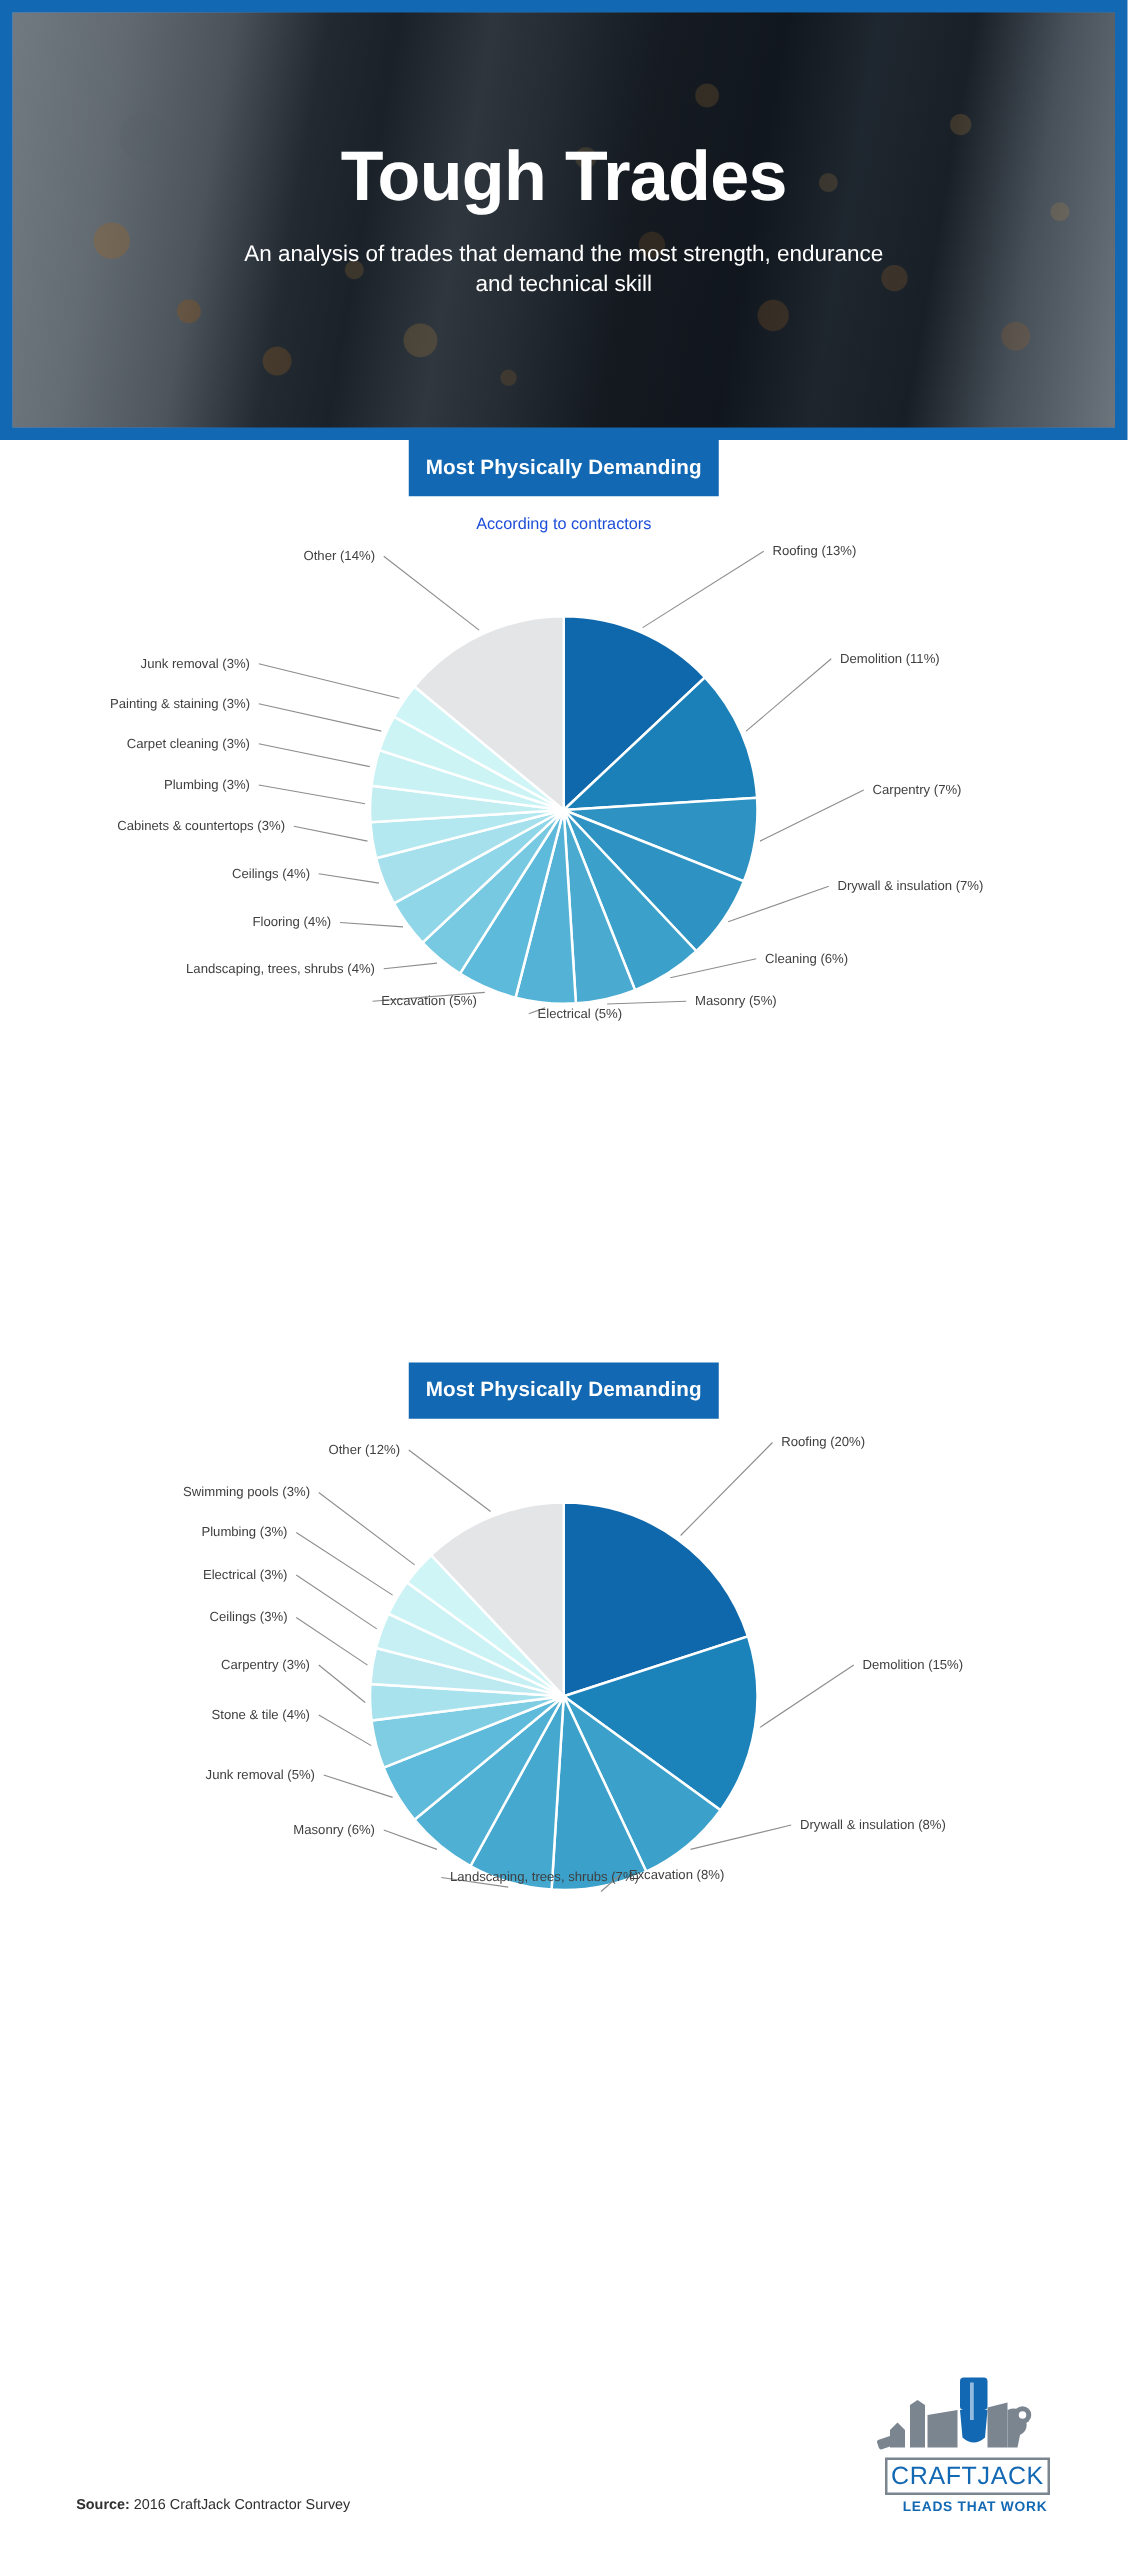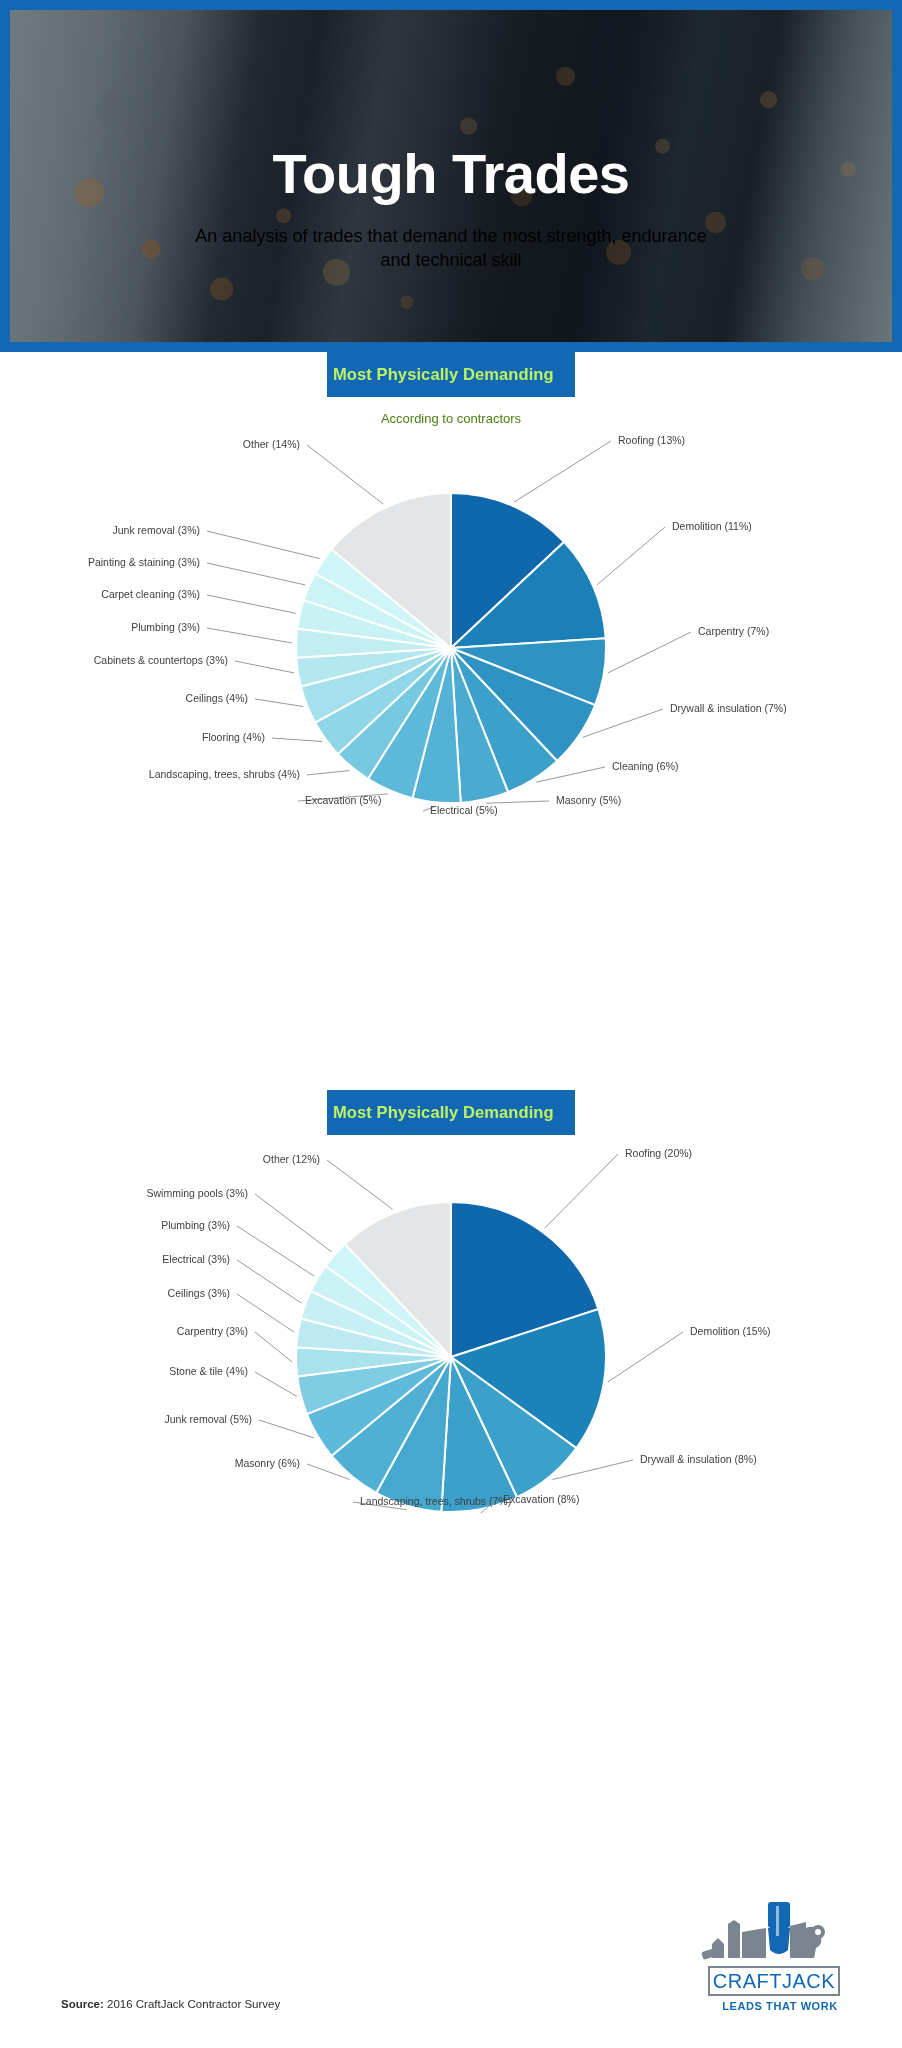--- a/index.html
+++ b/index.html
@@ -57,60 +57,59 @@
     background: linear-gradient(90deg, rgba(20,26,32,0.30), rgba(14,18,24,0.52) 55%, rgba(30,38,46,0.30));
   }
   #hero-text {
     position: absolute;
     left: 0; top: 0; width: 100%; height: 100%;
     z-index: 3;
     display: flex;
     flex-direction: column;
     align-items: center;
     justify-content: center;
-    margin-top: 33px;
   }
   #hero-title {
     color: #ffffff;
     font-size: 56px;
     font-weight: bold;
     letter-spacing: -0.5px;
     line-height: 1;
     margin-bottom: 22px;
     text-align: center;
   }
   #hero-subtitle {
-    color: #000000;
+    color: #ffffff;
     font-size: 18px;
     line-height: 1.35;
     text-align: center;
     max-width: 540px;
   }
 
   
   .section { position: absolute; left: 0; width: 902px; }
   #section-1 { top: 352px; height: 730px; }
   #section-2 { top: 1090px; height: 740px; }
 
   .section-banner {
     margin: 0 auto;
     width: 248px;
     background: #1268b3;
-    color: #bef264;
+    color: #ffffff;
     font-size: 16.5px;
     font-weight: bold;
-    text-align: left;
+    text-align: center;
     padding: 13px 6px;
     letter-spacing: 0.1px;
   }
   .section-sub {
     margin: 14px auto 0;
     text-align: center;
     font-size: 13px;
-    color: #4d7c0f;
+    color: #1d4ed8;
   }
   .chart-wrap { position: relative; width: 902px; }
   .pie-svg { display: block; margin: 0 auto; }
   .pie-label {
     font-family: "Liberation Sans", sans-serif;
     font-size: 10.5px;
     fill: #3f3f3f;
   }
   .leader { stroke: #8d8d8d; stroke-width: 0.9; fill: none; }
 

